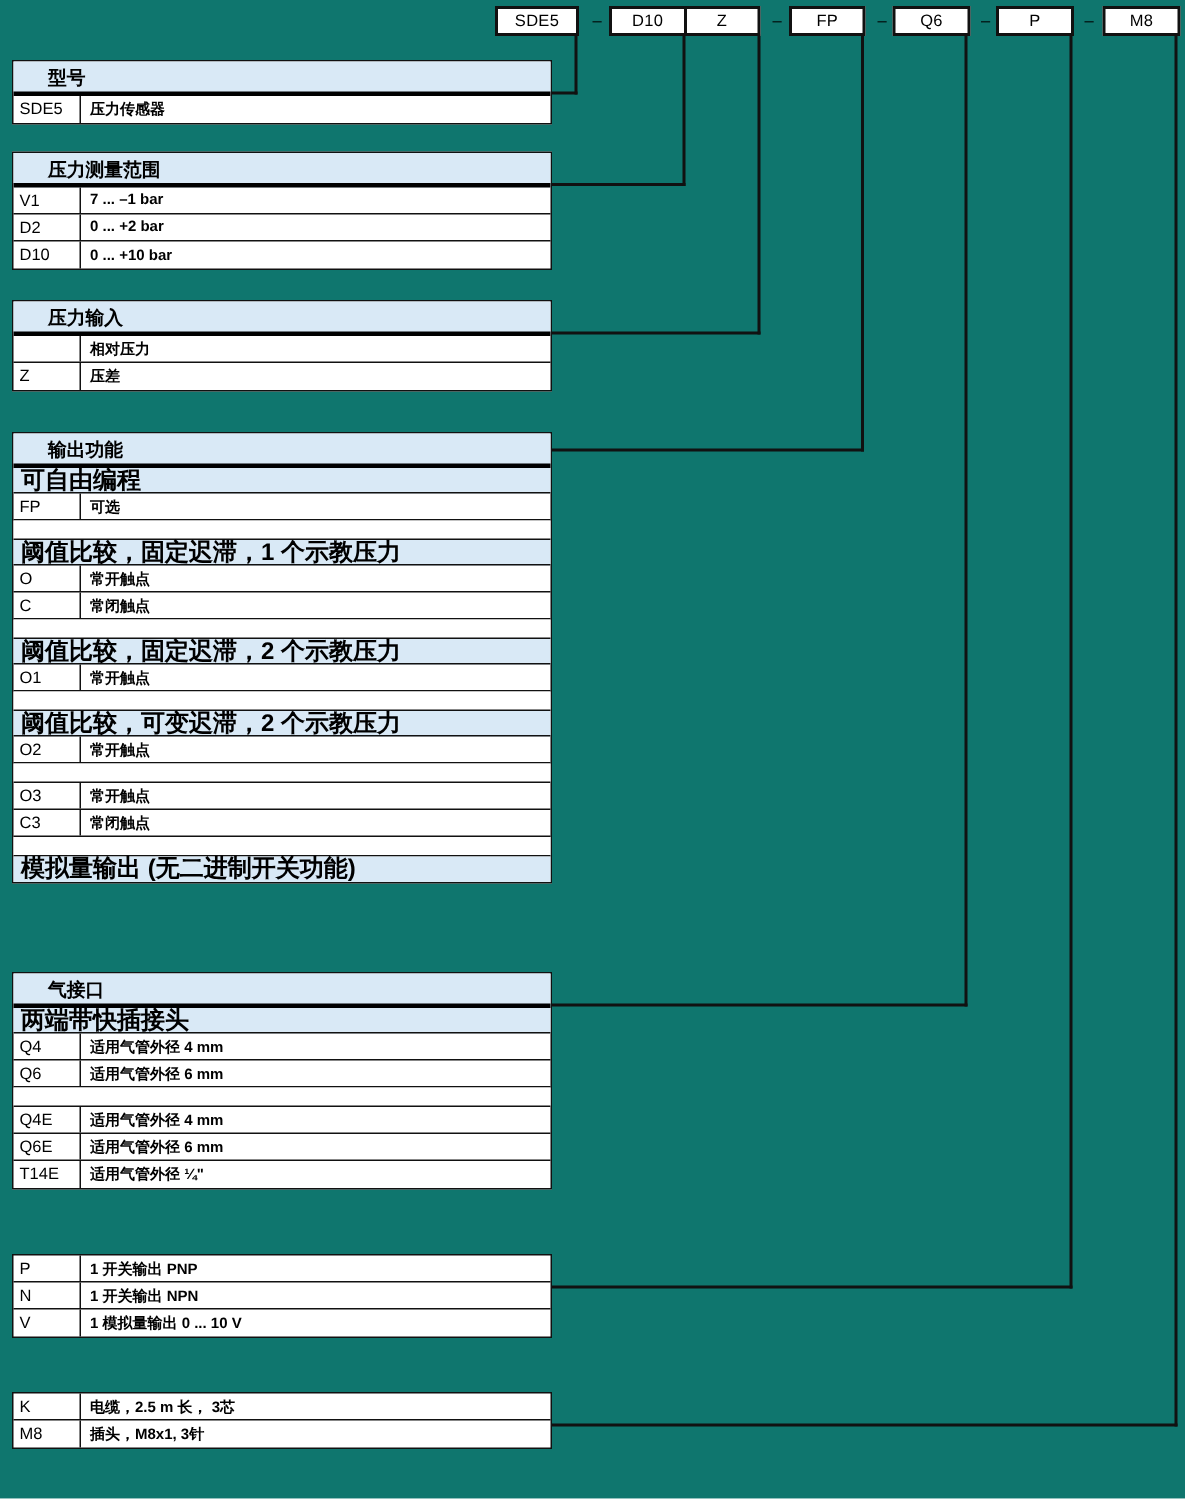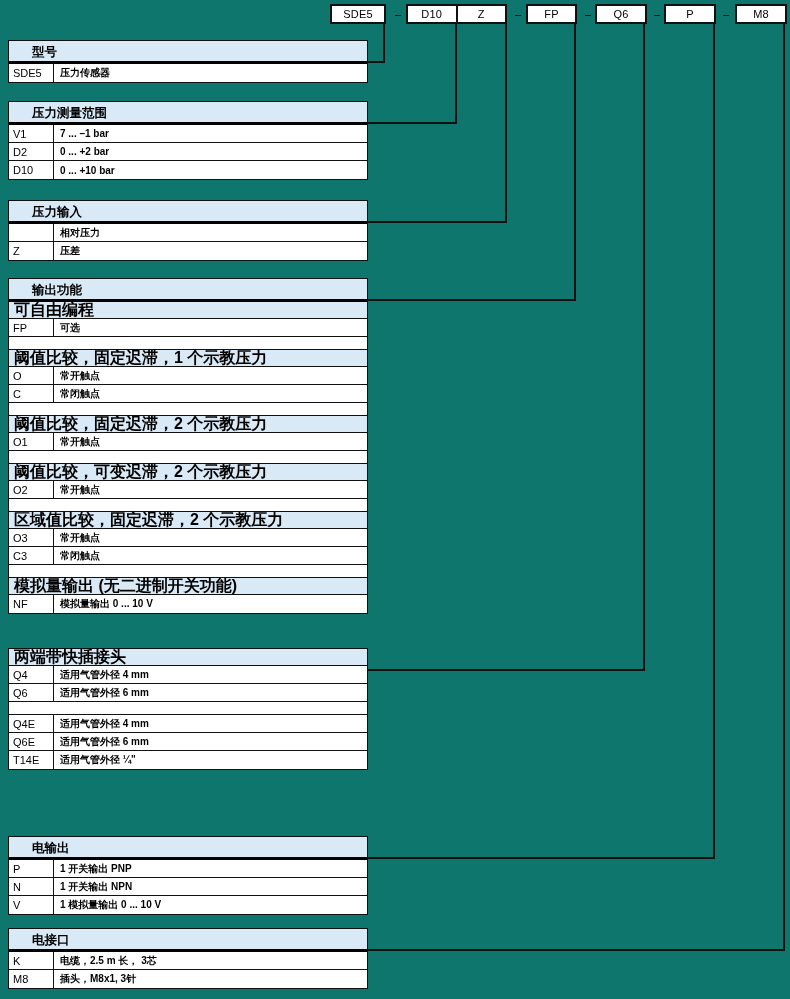--- a/index.html
+++ b/index.html
@@ -109,21 +109,21 @@
     <div class="item row">
       <span class="code"></span>
       <span class="desc">相对压力</span>
     </div>
     <div class="item row">
       <span class="code">Z</span>
       <span class="desc">压差</span>
     </div>
   </div>
 
-  <div class="sec" style="top:278px;">
+  <div class="sec" style="top:288px;">
     <div class="sec-header">
       <span>输出功能</span>
     </div>
     <div class="item sub">可自由编程</div>
     <div class="item row">
       <span class="code">FP</span>
       <span class="desc">可选</span>
     </div>
     <div class="item spacer"></div>
     <div class="item sub">阈值比较，固定迟滞，1 个示教压力</div>
@@ -141,38 +141,36 @@
       <span class="code">O1</span>
       <span class="desc">常开触点</span>
     </div>
     <div class="item spacer"></div>
     <div class="item sub">阈值比较，可变迟滞，2 个示教压力</div>
     <div class="item row">
       <span class="code">O2</span>
       <span class="desc">常开触点</span>
     </div>
     <div class="item spacer"></div>
-    <div class="item sub">区域值比较，固定迟滞，2 个示教压力</div>
     <div class="item row">
       <span class="code">O3</span>
       <span class="desc">常开触点</span>
     </div>
     <div class="item row">
       <span class="code">C3</span>
       <span class="desc">常闭触点</span>
     </div>
     <div class="item spacer"></div>
     <div class="item sub">模拟量输出 (无二进制开关功能)</div>
-    <div class="item row">
-      <span class="code">NF</span>
-      <span class="desc">模拟量输出 0 ... 10 V</span>
-    </div>
   </div>
 
   <div class="sec" style="top:648px;">
+    <div class="sec-header">
+      <span>气接口</span>
+    </div>
     <div class="item sub">两端带快插接头</div>
     <div class="item row">
       <span class="code">Q4</span>
       <span class="desc">适用气管外径 4 mm</span>
     </div>
     <div class="item row">
       <span class="code">Q6</span>
       <span class="desc">适用气管外径 6 mm</span>
     </div>
     <div class="item spacer"></div>
@@ -184,41 +182,35 @@
       <span class="code">Q6E</span>
       <span class="desc">适用气管外径 6 mm</span>
     </div>
     <div class="item row">
       <span class="code">T14E</span>
       <span class="desc">适用气管外径 ¼"</span>
     </div>
   </div>
 
   <div class="sec" style="top:836px;">
-    <div class="sec-header">
-      <span>电输出</span>
-    </div>
     <div class="item row">
       <span class="code">P</span>
       <span class="desc">1 开关输出 PNP</span>
     </div>
     <div class="item row">
       <span class="code">N</span>
       <span class="desc">1 开关输出 NPN</span>
     </div>
     <div class="item row">
       <span class="code">V</span>
       <span class="desc">1 模拟量输出 0 ... 10 V</span>
     </div>
   </div>
 
   <div class="sec" style="top:928px;">
-    <div class="sec-header">
-      <span>电接口</span>
-    </div>
     <div class="item row">
       <span class="code">K</span>
       <span class="desc">电缆，2.5 m 长， 3芯</span>
     </div>
     <div class="item row">
       <span class="code">M8</span>
       <span class="desc">插头，M8x1, 3针</span>
     </div>
   </div>
 

